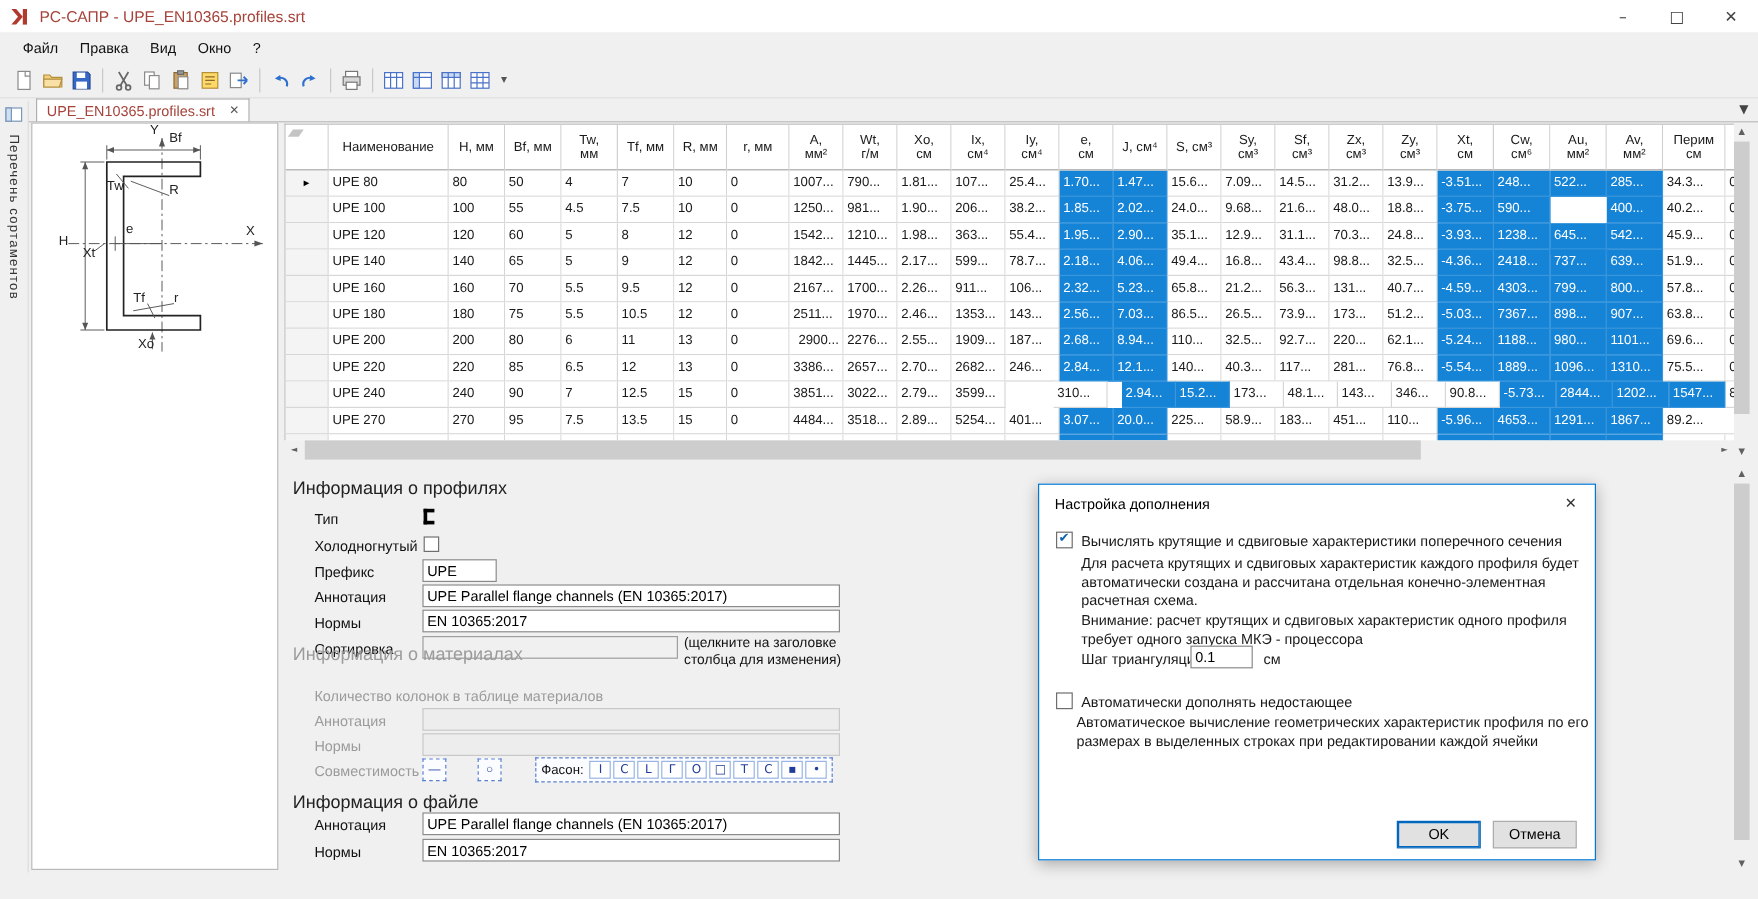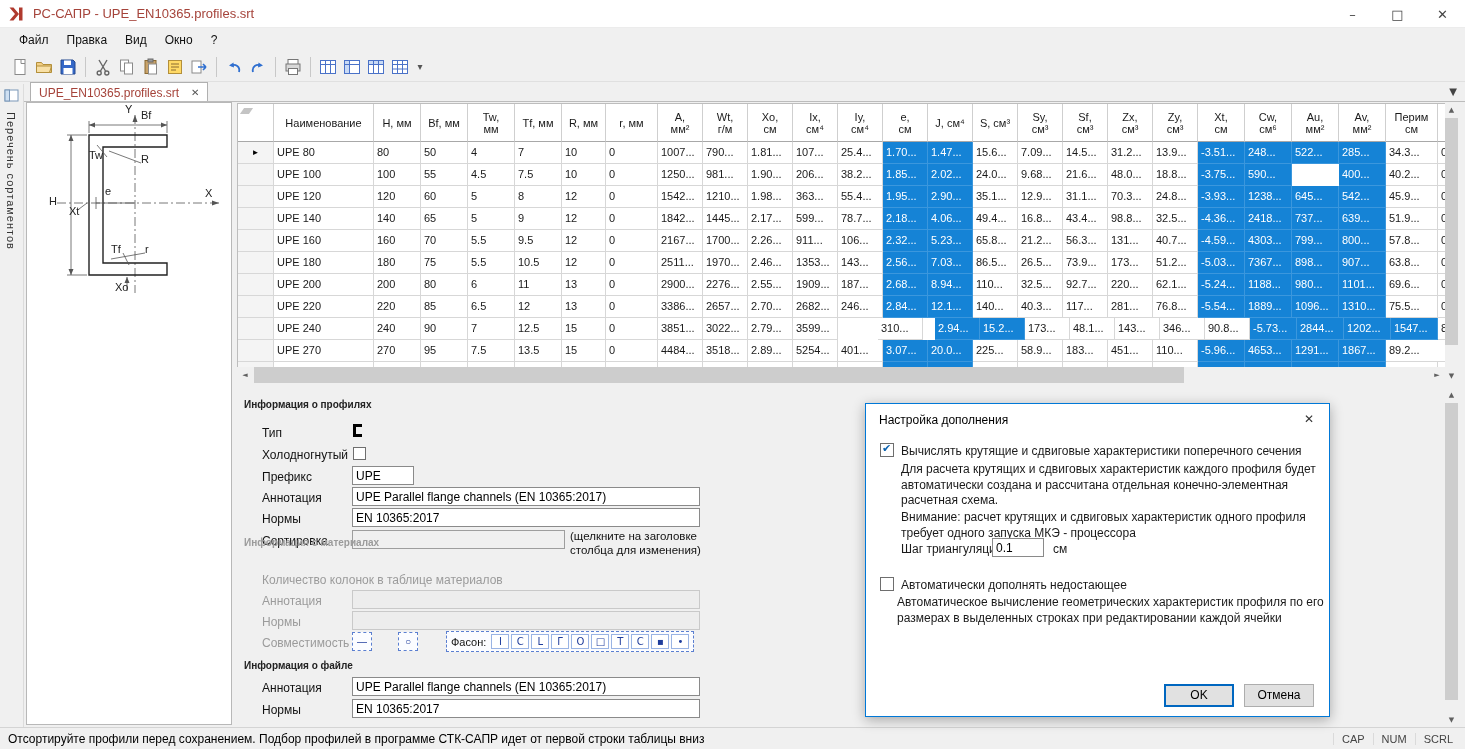--- a/index.html
+++ b/index.html
@@ -51,21 +51,21 @@
   .t-partial { display:flex; height:6px; width:1230px; overflow:hidden; }
   .t-partial .td { height:6px; border-bottom:none; }
 
   
   .sb { position:absolute; background:#f0f0f0; }
   .sb-arrow { position:absolute; color:#606060; display:flex; align-items:center; justify-content:center; font-size:7px; font-family:"DejaVu Sans",sans-serif; }
   .sb-thumb { position:absolute; background:#cdcdcd; }
 
   
   .props { position:absolute; left:234px; top:388px; width:1211px; height:339px; background:#f0f0f0; }
-  .sec-title { position:absolute; font-size:10px; color:#222;font-weight:bold; }
+  .sec-title { position:absolute; font-size:15px; color:#222; }
   .sec-title.dim { color:#9b9b9b; }
   .plabel { position:absolute; font-size:12px; color:#111; }
   .plabel.dim { color:#9b9b9b; }
   .txt { position:absolute; height:19px; border:1px solid #8a8a8a; background:#fff; font:12px "Liberation Sans","DejaVu Sans",sans-serif; padding:0 3px; }
   .txt:disabled { background:#ededed; border-color:#c9c9c9; }
   .txt.sortbox { background:#f0f0f0; border-color:#9e9e9e; }
   .hint { position:absolute; font-size:11.5px; line-height:14px; color:#111; }
   .cb { position:absolute; width:13px; height:13px; background:#fff; border:1px solid #6e6e6e; font-family:"DejaVu Sans",sans-serif; }
   .cb.checked::after { content:"✔"; position:absolute; left:1px; top:-2px; font-size:11px; color:#0c63b0; }
   .type-glyph { position:absolute; width:9px; height:13px; border-left:3px solid #000; border-top:3px solid #000; border-bottom:3px solid #000; }
@@ -493,21 +493,21 @@
         </div>
         <div class="t-row">
           <div class="td c0" style="width: 36px;"></div>
           <div class="td" style="width: 100px;">UPE 200</div>
           <div class="td" style="width: 47px;">200</div>
           <div class="td" style="width: 47px;">80</div>
           <div class="td" style="width: 47px;">6</div>
           <div class="td" style="width: 47px;">11</div>
           <div class="td" style="width: 44px;">13</div>
           <div class="td" style="width: 52px;">0</div>
-          <div class="td" style="width: 45px;">2900...</div>
+          <div class="td" style="width: 45px; text-align: right;">2900...</div>
           <div class="td" style="width: 45px;">2276...</div>
           <div class="td" style="width: 45px;">2.55...</div>
           <div class="td" style="width: 45px;">1909...</div>
           <div class="td" style="width: 45px;">187...</div>
           <div class="td sel" style="width: 45px;">2.68...</div>
           <div class="td sel" style="width: 45px;">8.94...</div>
           <div class="td" style="width: 45px;">110...</div>
           <div class="td" style="width: 45px;">32.5...</div>
           <div class="td" style="width: 45px;">92.7...</div>
           <div class="td" style="width: 45px;">220...</div>
@@ -725,22 +725,14 @@
     <div class="dlg-text" style="left:187px;top:138px;">см</div>
 
     <div class="cb" style="left:14px;top:173px;width:14px;height:14px;"></div>
     <div class="dlg-cb-label" style="left:35px;top:174px;">Автоматически дополнять недостающее</div>
     <div class="dlg-text" style="left:31px;top:191px;width:432px;">Автоматическое вычисление геометрических характеристик профиля по его размерах в выделенных строках при редактировании каждой ячейки</div>
 
     <div class="btn default" style="left:298px;top:280px;">OK</div>
     <div class="btn" style="left:378px;top:280px;">Отмена</div>
   </div>
 
-  <div class="statusbar">
-    <span class="status-msg">Отсортируйте профили перед сохранением. Подбор профилей в программе СТК-САПР идет от первой строки таблицы вниз</span>
-    <div class="status-inds">
-        <span class="status-ind">CAP</span>
-        <span class="status-ind">NUM</span>
-        <span class="status-ind">SCRL</span>
-      </div>
-  </div>
 
 </div>
 
 </body></html>

